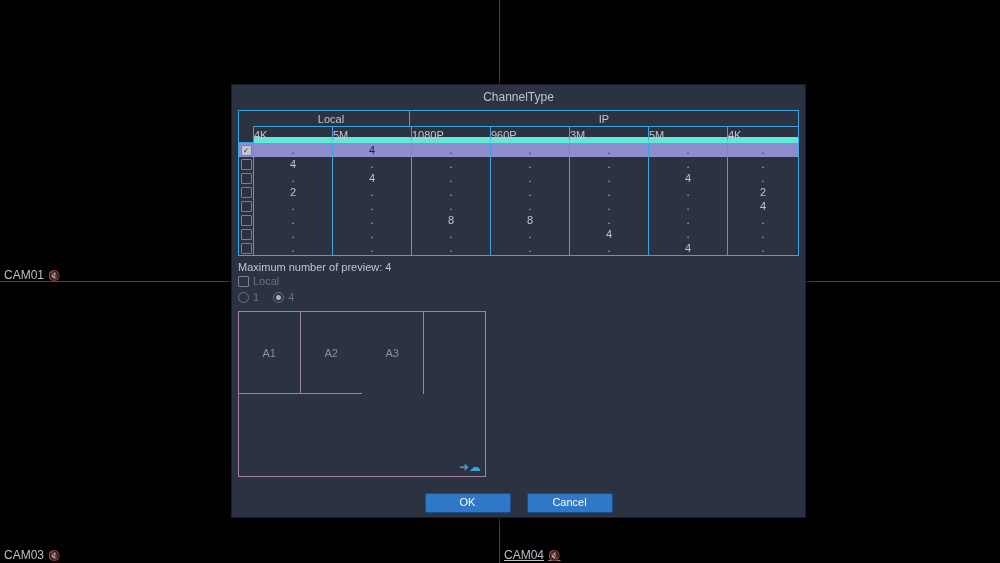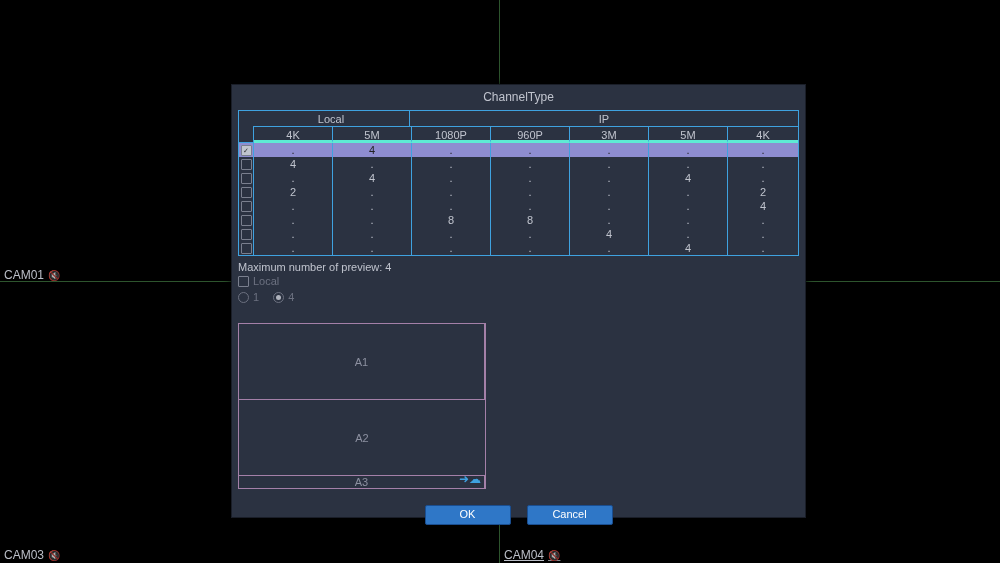--- a/index.html
+++ b/index.html
@@ -57,23 +57,23 @@
   }
   .tbl-head-groups .grp.last{ border-right:none; }
   .tbl-head-cols{
     display:flex;
     height:16px;
     font-size:11px;
     color:#C0C4CE;
   }
   .tbl-head-cols .chk{ width:14px; border-right:1px solid #3FA2E0; border-bottom:1px solid #3FA2E0;}
   .tbl-head-cols .col{
-    text-align:center;
+    text-align:left;
     border-right:1px solid #3FA2E0;
-    border-bottom:3px solid #5eead4;
+    border-bottom:6px solid #5eead4;
     line-height:16px;
   }
   .tbl-head-cols .col.last{ border-right:none;}
   .tbl-body .row{
     display:flex;
     height:14px;
     font-size:11px;
     color:#C0C4CE;
   }
   .tbl-body .row.sel{ background:#8E8DD0; color:#222; }
@@ -112,25 +112,25 @@
     color:#6C7180; font-size:11px;
   }
   .radiodot{
     width:9px; height:9px; border:1px solid #6C7180; border-radius:50%;
     display:flex; align-items:center; justify-content:center;
   }
   .radiodot.on::after{ content:""; width:5px; height:5px; border-radius:50%; background:#B0B4BE;}
 
   
   .preview{
-    margin:20px 6px 0 6px;
+    margin:8px 6px 0 6px;
     width:246px; height:164px;
     border:1px solid #A480A8;
     display:grid;
-    grid-template-columns:1fr;
+    grid-template-columns:1fr 1fr 1fr 1fr;
     grid-template-rows:1fr 1fr;
     position:relative;
   }
   .preview .cell{
     border:0 solid #A480A8;
     display:flex; align-items:center; justify-content:center;
     color:#8C90A0; font-size:11px;
   }
   .preview .cell:nth-child(1){ border-right-width:1px; border-bottom-width:1px;}
   .preview .cell:nth-child(2){ border-bottom-width:1px;}

